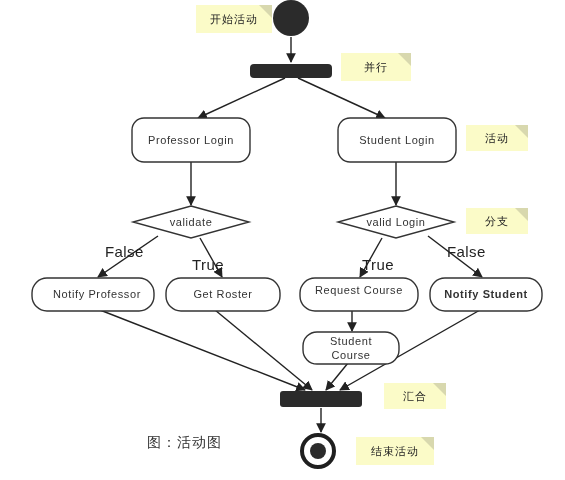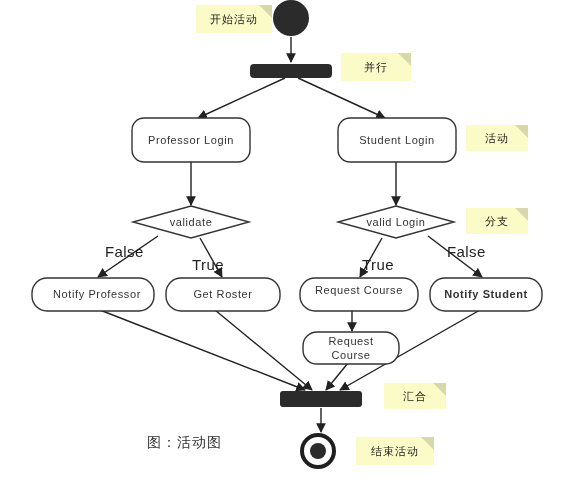--- a/index.html
+++ b/index.html
@@ -104,21 +104,21 @@
 <div class="nodelabel" style="left:338px;top:118px;width:118px;height:44px;">Student Login</div>
 
 <div class="nodelabel" style="left:141px;top:213px;width:100px;height:18px;">validate</div>
 <div class="nodelabel" style="left:346px;top:213px;width:100px;height:18px;">valid Login</div>
 
 <div class="nodelabel" style="left:32px;top:278px;width:122px;height:33px;padding-left:8px;">Notify Professor</div>
 <div class="nodelabel" style="left:166px;top:278px;width:114px;height:33px;">Get Roster</div>
 <div class="nodelabel" style="left:300px;top:278px;width:118px;height:25px;">Request Course</div>
 <div class="nodelabel" style="left:430px;top:278px;width:112px;height:33px;font-weight:bold;">Notify Student</div>
 
-<div class="nodelabel" style="left:303px;top:334px;width:96px;height:14px;">Request</div>
+<div class="nodelabel" style="left:303px;top:334px;width:96px;height:14px;">Student</div>
 <div class="nodelabel" style="left:303px;top:348px;width:96px;height:14px;">Course</div>
 
 <div class="edgelabel" style="left:105px;top:243px;">False</div>
 <div class="edgelabel" style="left:192px;top:256px;">True</div>
 <div class="edgelabel" style="left:362px;top:256px;">True</div>
 <div class="edgelabel" style="left:447px;top:243px;">False</div>
 
 <div class="note" style="left:196px;top:5px;width:76px;height:28px;">
   <span>开始活动</span>
   <span class="fold"></span>

